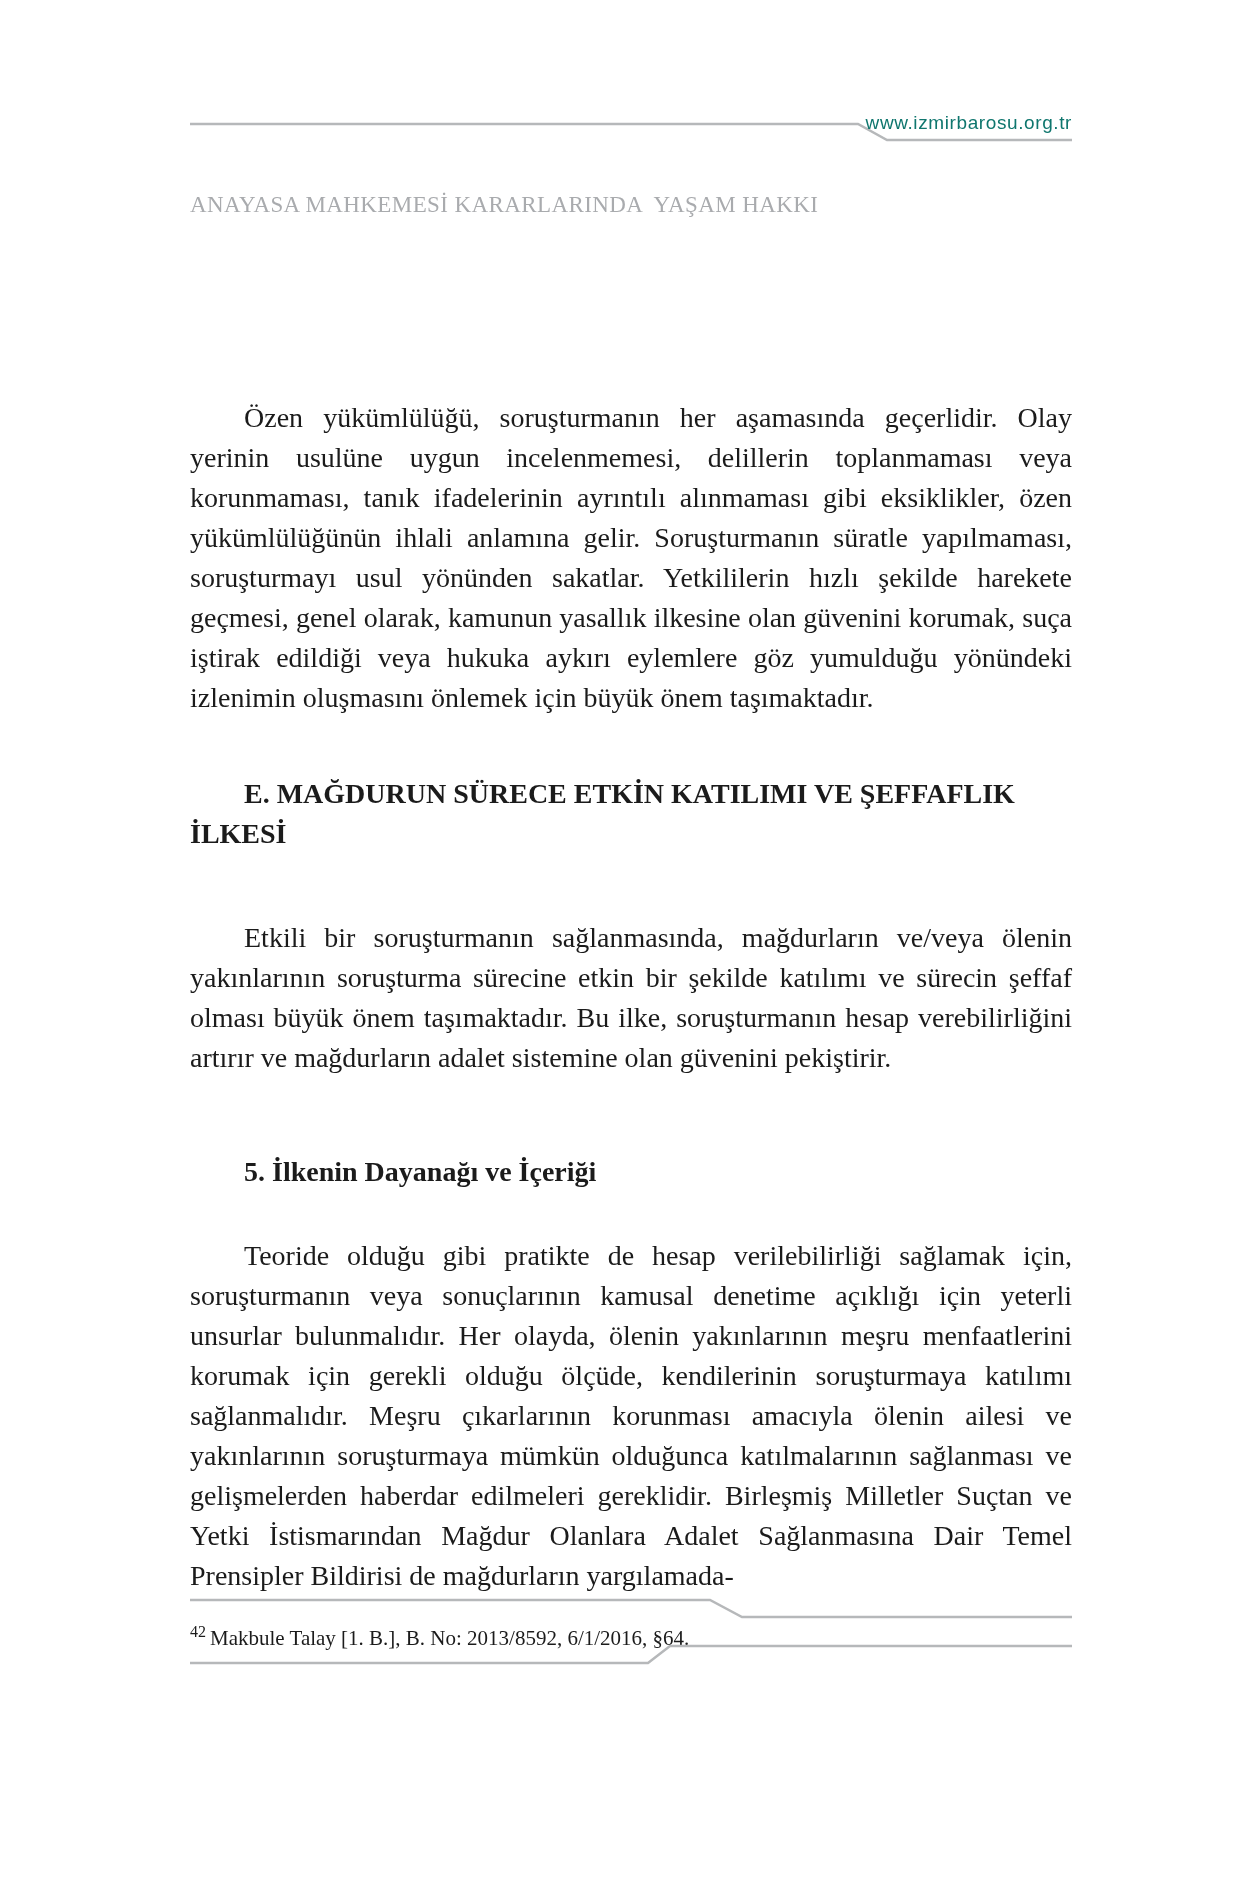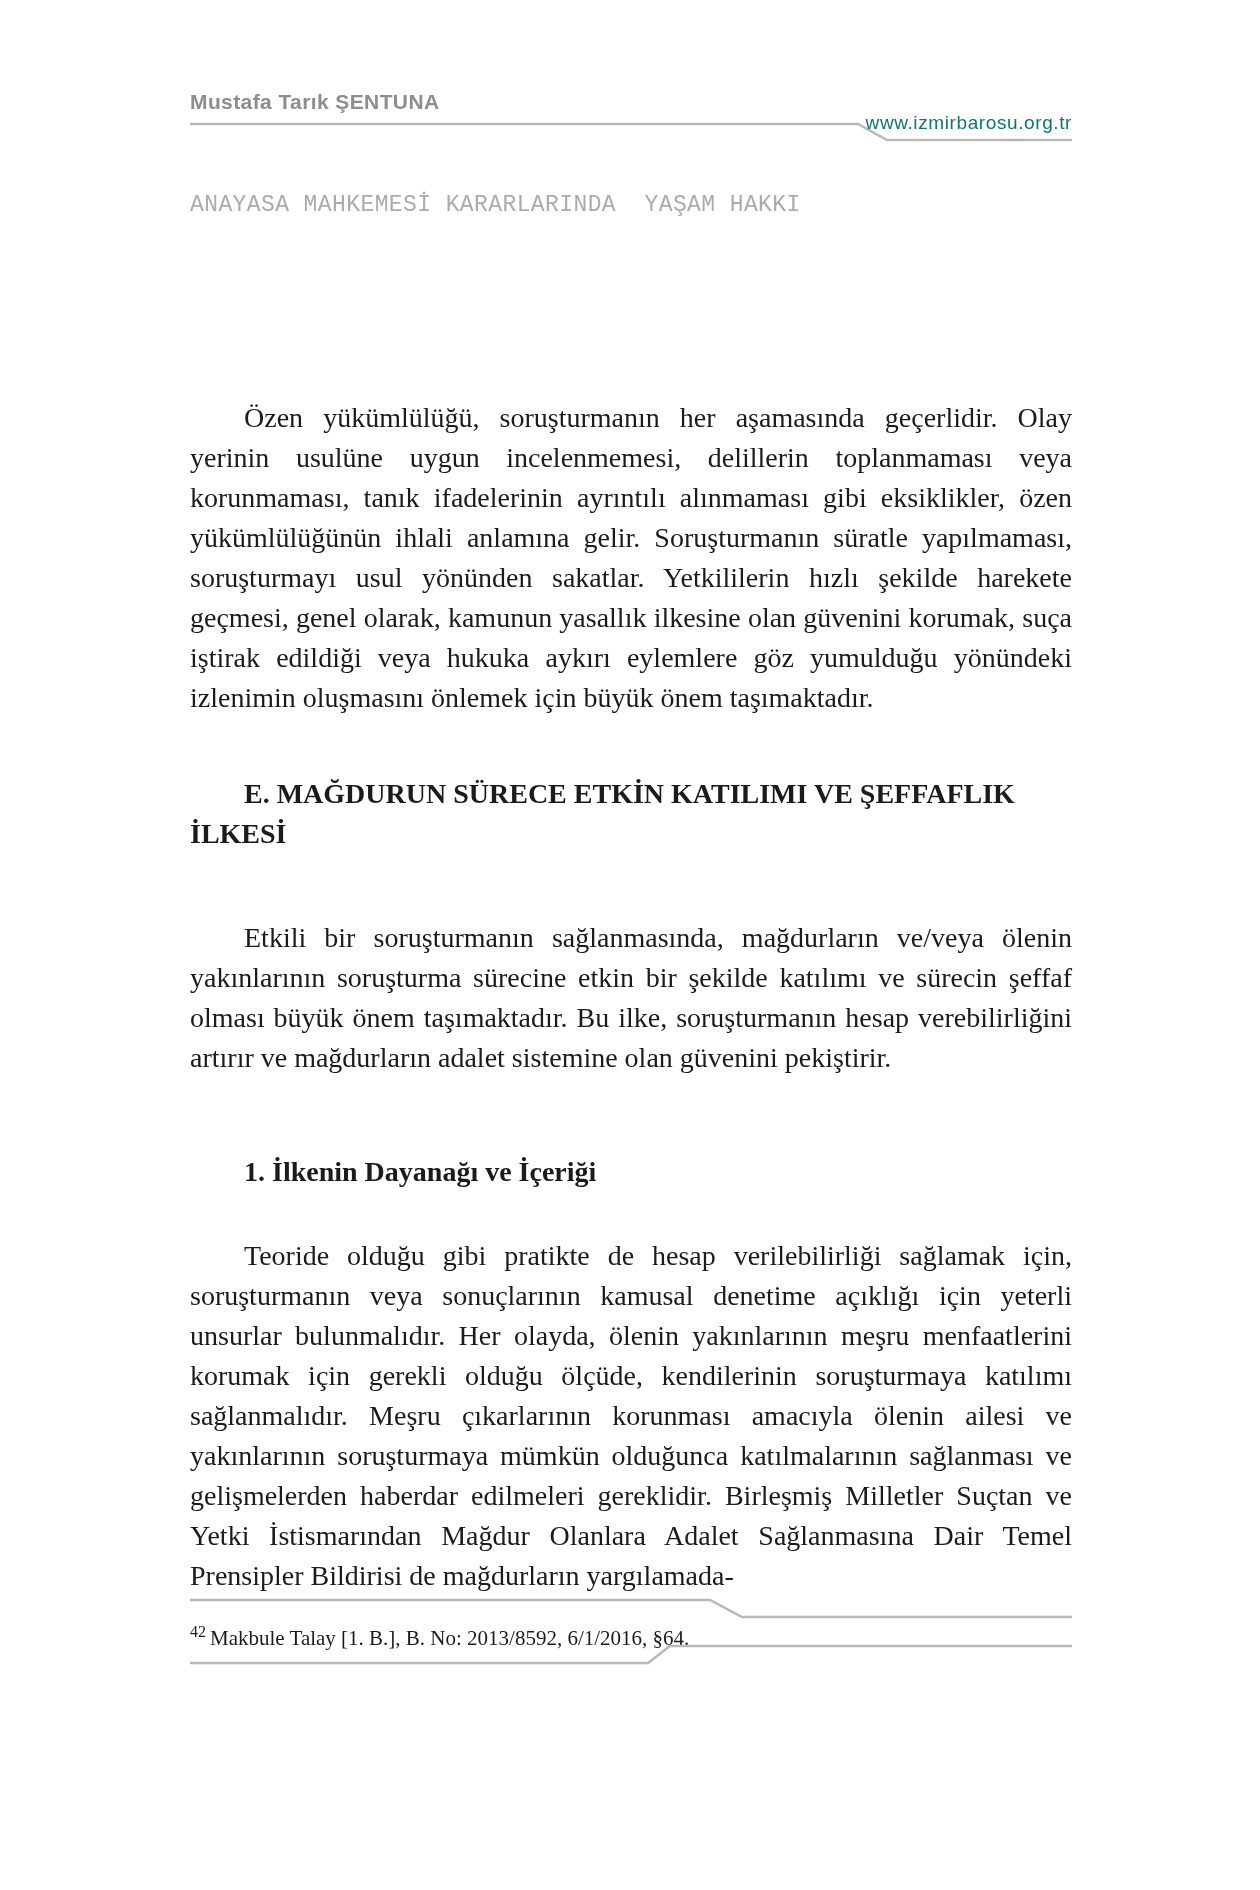--- a/index.html
+++ b/index.html
@@ -33,21 +33,21 @@
   .site-url {
     top: 112px;
     text-align: right;
     font-family: "Liberation Sans", "DejaVu Sans", sans-serif;
     font-size: 19px;
     letter-spacing: 0.6px;
     color: #0f766e;
   }
   .article-title {
     top: 130px;
-    font-family: Liberation Mono, monospace;
+    font-family: Liberation Serif, serif;
     font-size: 23px;
     line-height: 30px;
     letter-spacing: 0.4px;
     color: #a9abae;
     white-space: pre-wrap;
   }
 
   
   .para {
     font-size: 28px;
@@ -92,40 +92,39 @@
     letter-spacing: 0.5px;
     color: #97999c;
   }
   .footer-text .page-num { margin-left: 30px; }
 </style>
 </head>
 <body>
 
 <div class="page">
 
-  <div class="abs author">Mustafa Tarık ŞENTUNA</div>
 
   <svg class="abs header-rule rule-svg" width="882" height="22" viewBox="0 0 882 22">
     <polyline points="0,3 668,3 697,19 882,19" fill="none" stroke="#b6b8ba" stroke-width="2.5"></polyline>
   </svg>
 
   <div class="abs site-url">www.izmirbarosu.org.tr</div>
 
   <div class="abs article-title">
     <div>ANAYASA MAHKEMESİ KARARLARINDA  YAŞAM HAKKI</div>
   </div>
 
 
   <p class="abs para indent p2">Özen yükümlülüğü, soruşturmanın her aşamasında geçerlidir. Olay yerinin usulüne uygun incelenmemesi, delillerin toplanmaması veya korunmaması, tanık ifadelerinin ayrıntılı alınmaması gibi eksiklikler, özen yükümlülüğünün ihlali anlamına gelir. Soruşturmanın süratle yapılmaması, soruşturmayı usul yönünden sakatlar. Yetkililerin hızlı şekilde harekete geçmesi, genel olarak, kamunun yasallık ilkesine olan güvenini korumak, suça iştirak edildiği veya hukuka aykırı eylemlere göz yumulduğu yönündeki izlenimin oluşmasını önlemek için büyük önem taşımaktadır.</p>
 
   <h2 class="abs para indent heading-e">E. MAĞDURUN SÜRECE ETKİN KATILIMI VE ŞEFFAFLIK İLKESİ</h2>
 
   <p class="abs para indent p3">Etkili bir soruşturmanın sağlanmasında, mağdurların ve/veya ölenin yakınlarının soruşturma sürecine etkin bir şekilde katılımı ve sürecin şeffaf olması büyük önem taşımaktadır. Bu ilke, soruşturmanın hesap verebilirliğini artırır ve mağdurların adalet sistemine olan güvenini pekiştirir.</p>
 
-  <h3 class="abs para indent heading-1">1. İlkenin Dayanağı ve İçeriği</h3>
+  <h3 class="abs para indent heading-1">5. İlkenin Dayanağı ve İçeriği</h3>
 
   <p class="abs para indent p4">Teoride olduğu gibi pratikte de hesap verilebilirliği sağlamak için, soruşturmanın veya sonuçlarının kamusal denetime açıklığı için yeterli unsurlar bulunmalıdır. Her olayda, ölenin yakınlarının meşru menfaatlerini korumak için gerekli olduğu ölçüde, kendilerinin soruşturmaya katılımı sağlanmalıdır. Meşru çıkarlarının korunması amacıyla ölenin ailesi ve yakınlarının soruşturmaya mümkün olduğunca katılmalarının sağlanması ve gelişmelerden haberdar edilmeleri gereklidir. Birleşmiş Milletler Suçtan ve Yetki İstismarından Mağdur Olanlara Adalet Sağlanmasına Dair Temel Prensipler Bildirisi de mağdurların yargılamada-</p>
 
   <svg class="abs footnote-rule rule-svg" width="882" height="22" viewBox="0 0 882 22">
     <polyline points="0,2 520,2 552,19 882,19" fill="none" stroke="#b6b8ba" stroke-width="2.5"></polyline>
   </svg>
 
   <div class="abs footnote"><span class="fn-num">42</span><span>Makbule Talay [1. B.], B. No: 2013/8592, 6/1/2016, §64.</span></div>
 
   <svg class="abs footer-rule rule-svg" width="882" height="22" viewBox="0 0 882 22">

